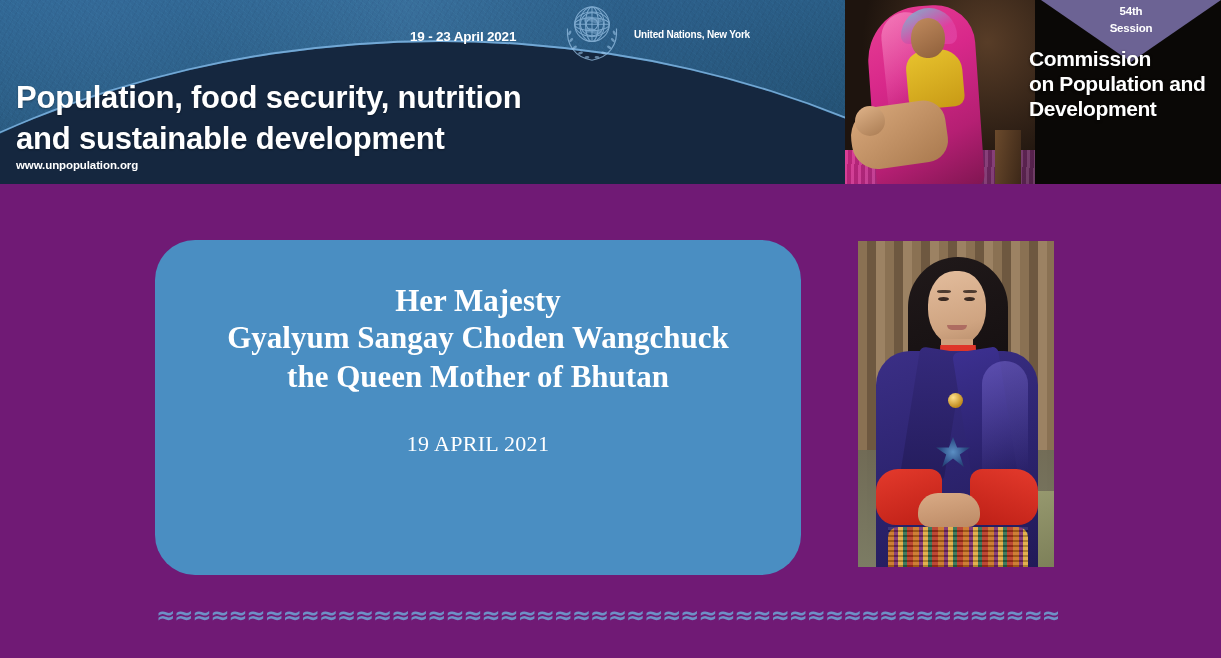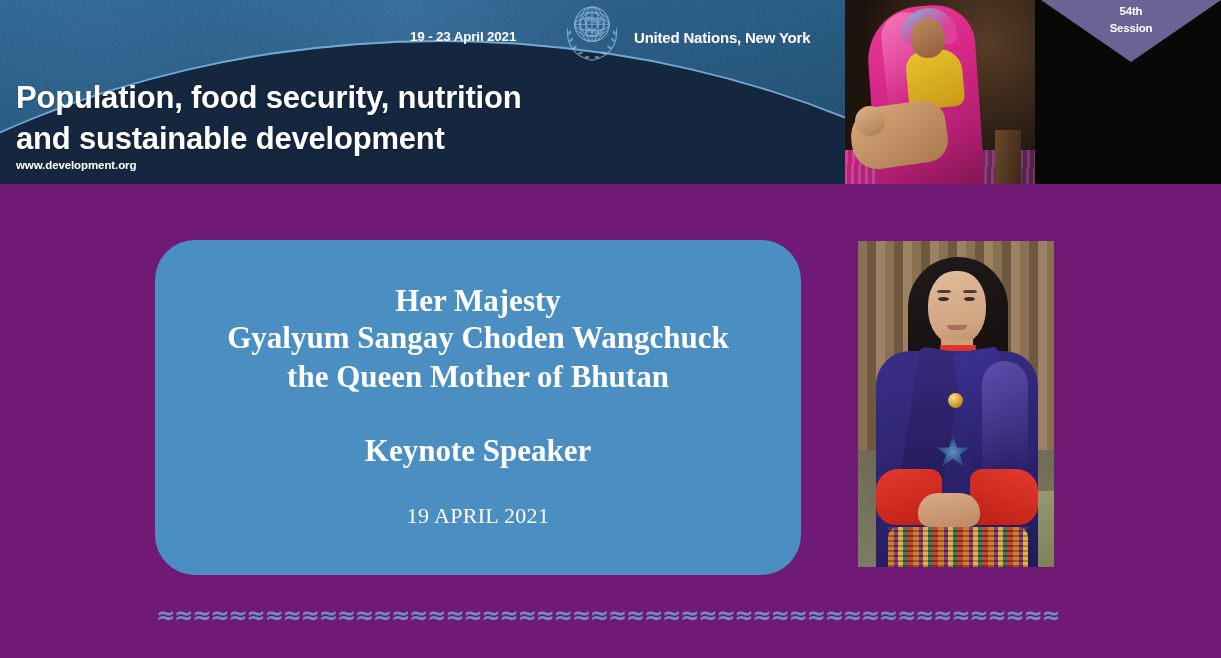--- a/index.html
+++ b/index.html
@@ -106,21 +106,21 @@
     color: #ffffff;
     font-size: 13.5px;
     font-weight: bold;
     letter-spacing: -0.2px;
   }
   .banner-place {
     position: absolute;
     left: 634px;
     top: 29px;
     color: #ffffff;
-    font-size: 15px;
+    font-size: 10px;
     font-weight: bold;
     letter-spacing: -0.2px;
   }
   .un-emblem {
     position: absolute;
     left: 556px;
     top: -6px;
     width: 72px;
     height: 72px;
     opacity: 0.72;
@@ -549,21 +549,21 @@
         <ellipse cx="66" cy="82" rx="3.4" ry="1.8" transform="rotate(15 66 82)"></ellipse>
         <ellipse cx="57" cy="88" rx="3.4" ry="1.8" transform="rotate(5 57 88)"></ellipse>
       </g>
     </svg>
 
     <div class="banner-place">United Nations, New York</div>
 
     <div class="banner-title">Population, food security, nutrition
 and sustainable development</div>
 
-    <div class="banner-url">www.development.org</div>
+    <div class="banner-url">www.unpopulation.org</div>
   </div>
 
   <div class="banner-right">
 
     <div class="photo-mother">
       <div class="pm-bg"></div>
       <div class="pm-bed"></div>
       <div class="pm-bed-stripe"></div>
       <div class="pm-post"></div>
       <div class="pm-sari"></div>
@@ -573,31 +573,33 @@
       <div class="pm-head"></div>
       <div class="pm-baby"></div>
       <div class="pm-baby-head"></div>
       <div class="photo-credit">Photo: UNFPA/UN0-2701/Panwar</div>
     </div>
 
     <div class="session-triangle"></div>
     <div class="session-text">54th
 Session</div>
 
+    <div class="commission-title">Commission
+on Population and
+Development</div>
   </div>
 
 </div>
 
 <div class="slide-body">
 
   <div class="speaker-card">
     <div class="card-line card-honorific">Her Majesty</div>
     <div class="card-line card-name">Gyalyum Sangay Choden Wangchuck
 the Queen Mother of Bhutan</div>
-    <div class="card-line card-role">Keynote Speaker</div>
     <div class="card-line card-date">19 APRIL 2021</div>
   </div>
 
   <div class="portrait">
     <div class="pt-bg"></div>
     <div class="pt-bg-lower"></div>
     <div class="pt-hair"></div>
     <div class="pt-face"></div>
     <div class="pt-brow-l"></div>
     <div class="pt-brow-r"></div>

